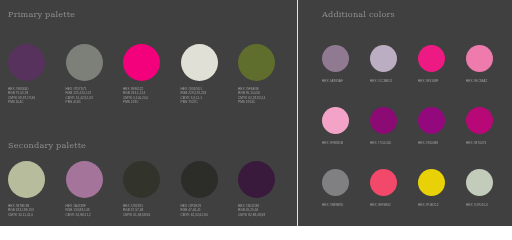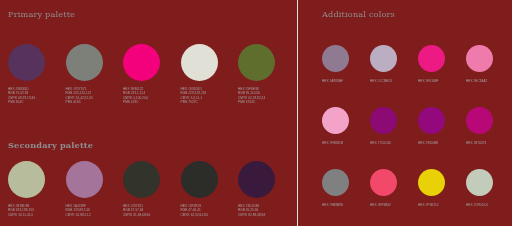--- a/index.html
+++ b/index.html
@@ -5,40 +5,40 @@
   * { margin:0; padding:0; box-sizing:border-box; }
   html, body {
     width:512px; height:226px;
     background:#ffffff;
     font-family:"Liberation Sans", sans-serif;
     overflow:hidden;
   }
   #page {
     position:relative;
     width:512px; height:226px;
-    background:#7f1d1d;
+    background:#404040;
     display:flex;
   }
 
   
   #left-panel {
     width:297px; height:226px;
     position:relative;
     flex:0 0 297px;
   }
   .section-title {
     font-family:"DejaVu Serif", serif;
     font-size:8.2px;
     color:#8f8d8f;
     letter-spacing:0.15px;
     font-weight:400;
     white-space:nowrap;
   }
   #primary-title { position:absolute; left:8px; top:9px; }
-  #secondary-title { position:absolute; left:8px; top:140px;font-weight:bold; }
+  #secondary-title { position:absolute; left:8px; top:140px; }
 
   .swatch-row {
     position:absolute;
     left:8px;
     display:flex;
     gap:0;
   }
   #primary-row { top:44px; }
   #secondary-row { top:161px; }
 

